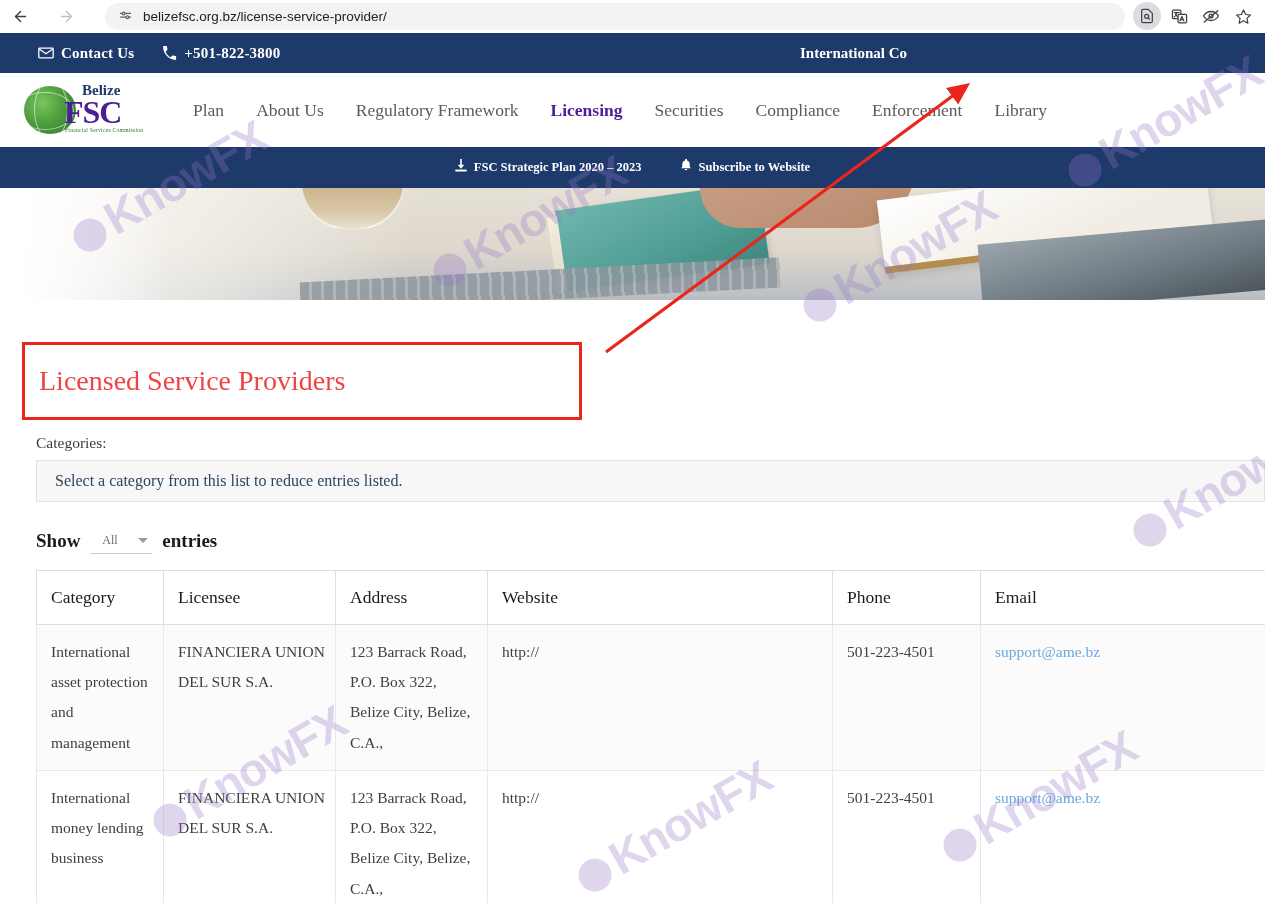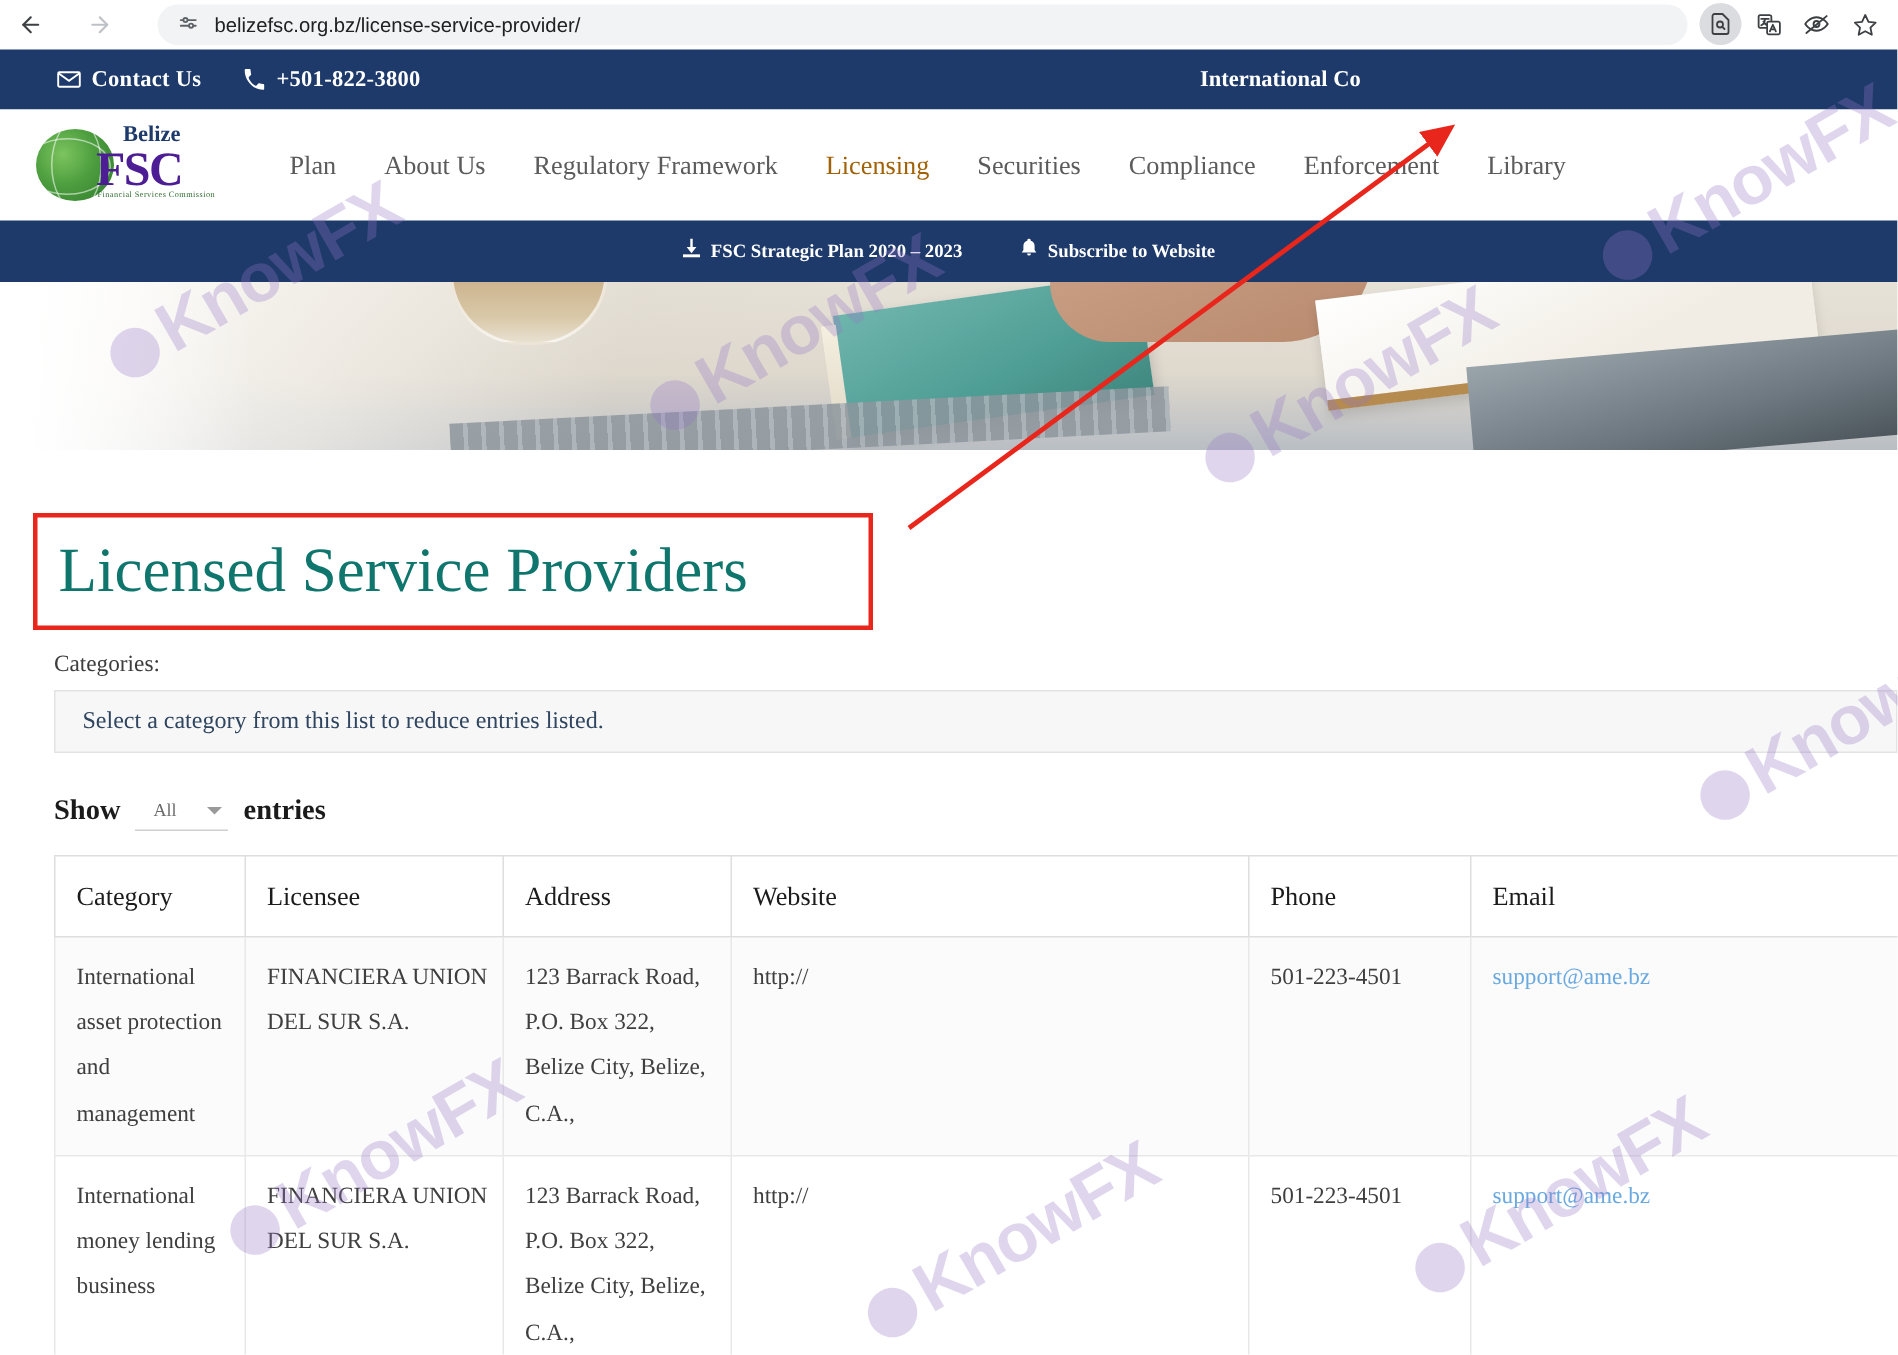--- a/index.html
+++ b/index.html
@@ -152,21 +152,21 @@
     position: absolute; left: 41px; top: 46px;
     font-size: 5.5px; color: #2f6b2f; letter-spacing: .3px;
     font-family: "Liberation Serif", serif;
   }
   .mainnav { display: flex; align-items: center; gap: 0; margin-left: 28px; }
   .mainnav a {
     font-size: 17.5px; color: #5b5b5b; text-decoration: none;
     padding: 0 16px; white-space: nowrap;
     font-family: "Liberation Serif", serif;
   }
-  .mainnav a.active { color: #a16207; }
+  .mainnav a.active { color: #4c1d95; font-weight: bold; }
 
   
   .subbar {
     position: absolute; top: 147px; left: 0; width: 1265px; height: 41px;
     background: #1e3a6a;
     display: flex; align-items: center; justify-content: center;
     gap: 38px; color: #fff;
   }
   .sb-item { display: flex; align-items: center; gap: 7px; font-size: 12.5px; font-weight: bold; }
 
@@ -227,21 +227,21 @@
 
   
   .content { position: absolute; top: 300px; left: 0; width: 1265px; }
   .title-box {
     position: absolute; left: 22px; top: 42px;
     width: 560px; height: 78px;
     border: 3px solid #e8261c;
     display: flex; align-items: center;
   }
   .page-title {
-    font-size: 42px; color: #0f766e; padding-left: 14px;
+    font-size: 28px; color: #ef4444; padding-left: 14px;
     font-family: "Liberation Serif", serif; font-weight: normal;
     white-space: nowrap;
   }
   .cat-label {
     position: absolute; left: 36px; top: 134px;
     font-size: 15.5px; color: #3d3d3d;
   }
   .cat-select {
     position: absolute; left: 36px; top: 160px;
     width: 1229px; height: 42px;

